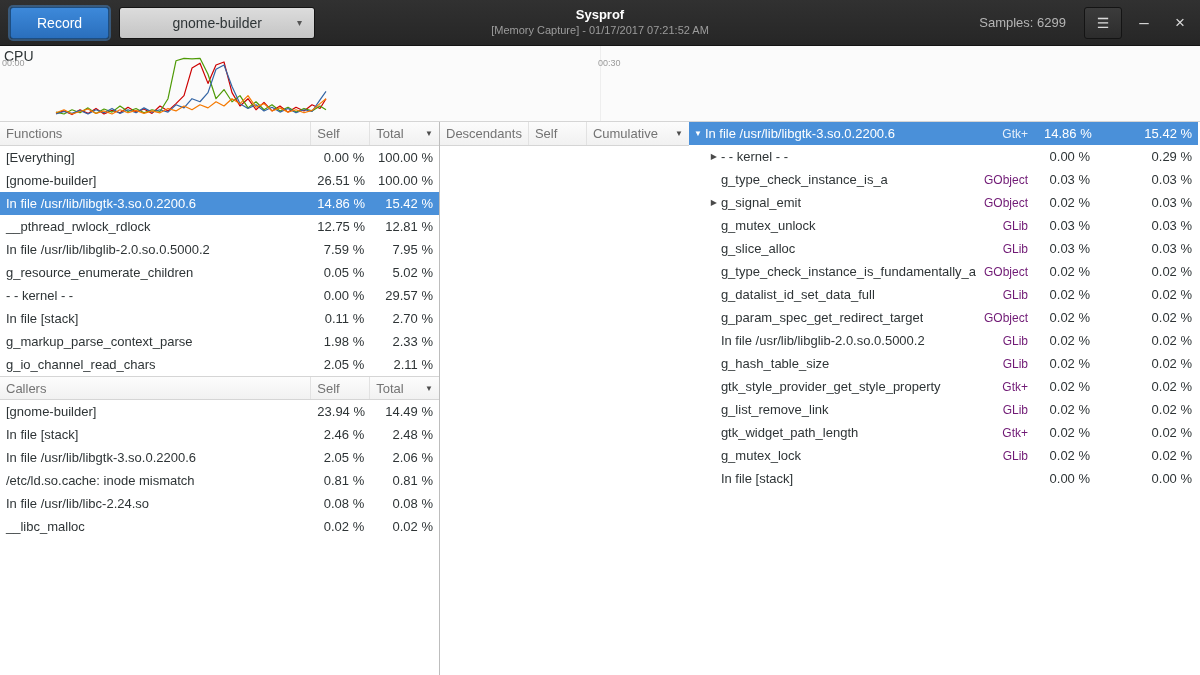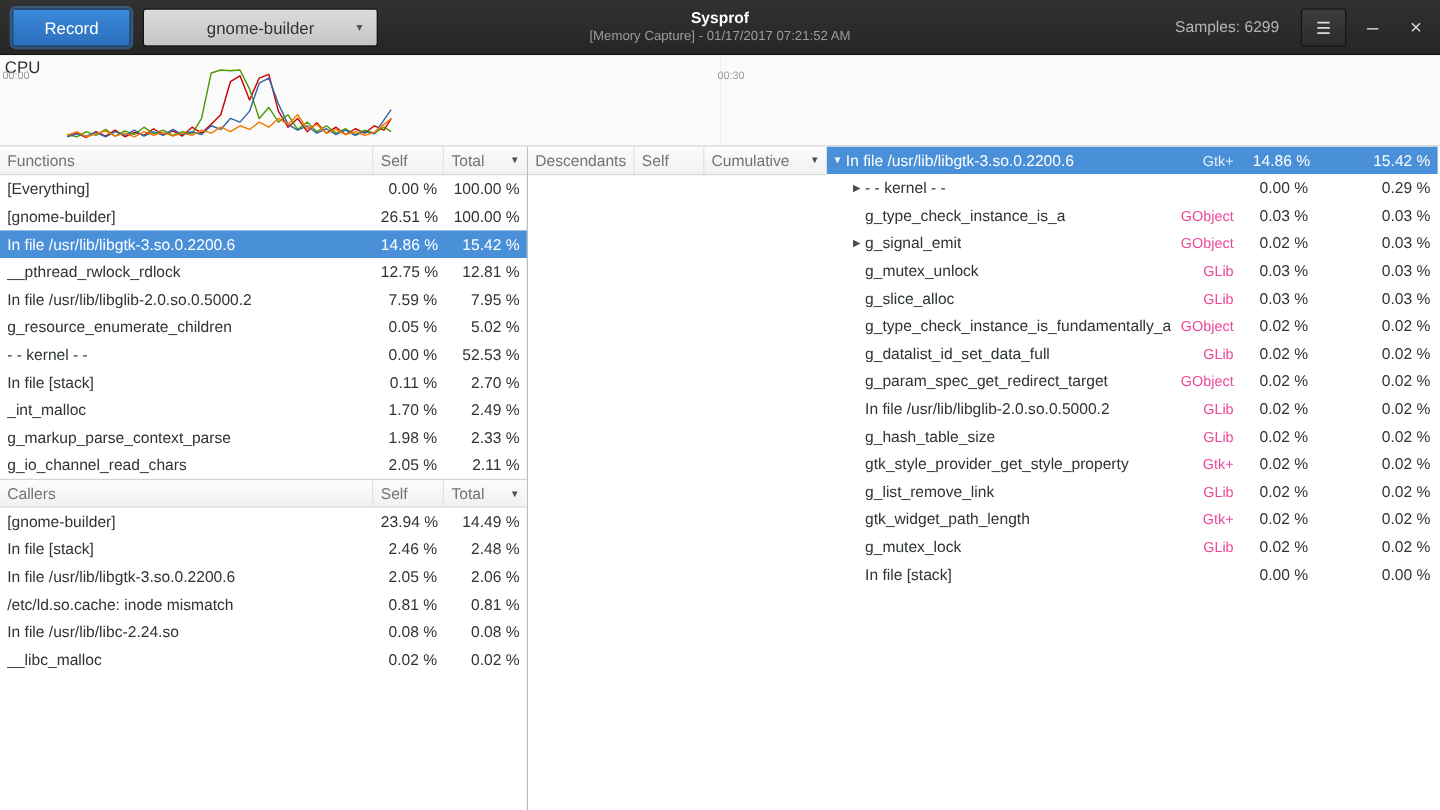--- a/index.html
+++ b/index.html
@@ -150,21 +150,21 @@
     color: #2e3436;
     cursor: default;
   }
   .row.selected { background: #4a90d9; color: #ffffff; }
   .cell { padding: 0 6px; overflow: hidden; white-space: nowrap; }
   .cell.num { text-align: right; }
   .cell.ds-name { display: flex; align-items: center; padding: 0; }
   .expander { width: 14px; flex: none; font-size: 8px; color: #4a4a4a; text-align: center; }
   .row.selected .expander { color: #ffffff; }
   .fn-label { overflow: hidden; white-space: nowrap; }
-  .cat { margin-left: auto; flex: none; color: #ec4899; font-size: 12px; padding: 0 10px 0 8px; }
+  .cat { margin-left: auto; flex: none; color: #701a75; font-size: 12px; padding: 0 10px 0 8px; }
   .row.selected .cat { color: #e6effa; }
 </style>
 </head>
 <body>
 
 <div class="window">
 
   <header class="headerbar">
     <button class="record-btn">Record</button>
     <button class="target-dd">
@@ -240,31 +240,26 @@
             <div class="cell fn-total num">7.95 %</div>
           </div>
           <div class="row">
             <div class="cell fn-name">g_resource_enumerate_children</div>
             <div class="cell fn-self num">0.05 %</div>
             <div class="cell fn-total num">5.02 %</div>
           </div>
           <div class="row">
             <div class="cell fn-name">- - kernel - -</div>
             <div class="cell fn-self num">0.00 %</div>
-            <div class="cell fn-total num">52.53 %</div>
+            <div class="cell fn-total num">29.57 %</div>
           </div>
           <div class="row">
             <div class="cell fn-name">In file [stack]</div>
             <div class="cell fn-self num">0.11 %</div>
             <div class="cell fn-total num">2.70 %</div>
-          </div>
-          <div class="row">
-            <div class="cell fn-name">_int_malloc</div>
-            <div class="cell fn-self num">1.70 %</div>
-            <div class="cell fn-total num">2.49 %</div>
           </div>
           <div class="row">
             <div class="cell fn-name">g_markup_parse_context_parse</div>
             <div class="cell fn-self num">1.98 %</div>
             <div class="cell fn-total num">2.33 %</div>
           </div>
           <div class="row">
             <div class="cell fn-name">g_io_channel_read_chars</div>
             <div class="cell fn-self num">2.05 %</div>
             <div class="cell fn-total num">2.11 %</div>

